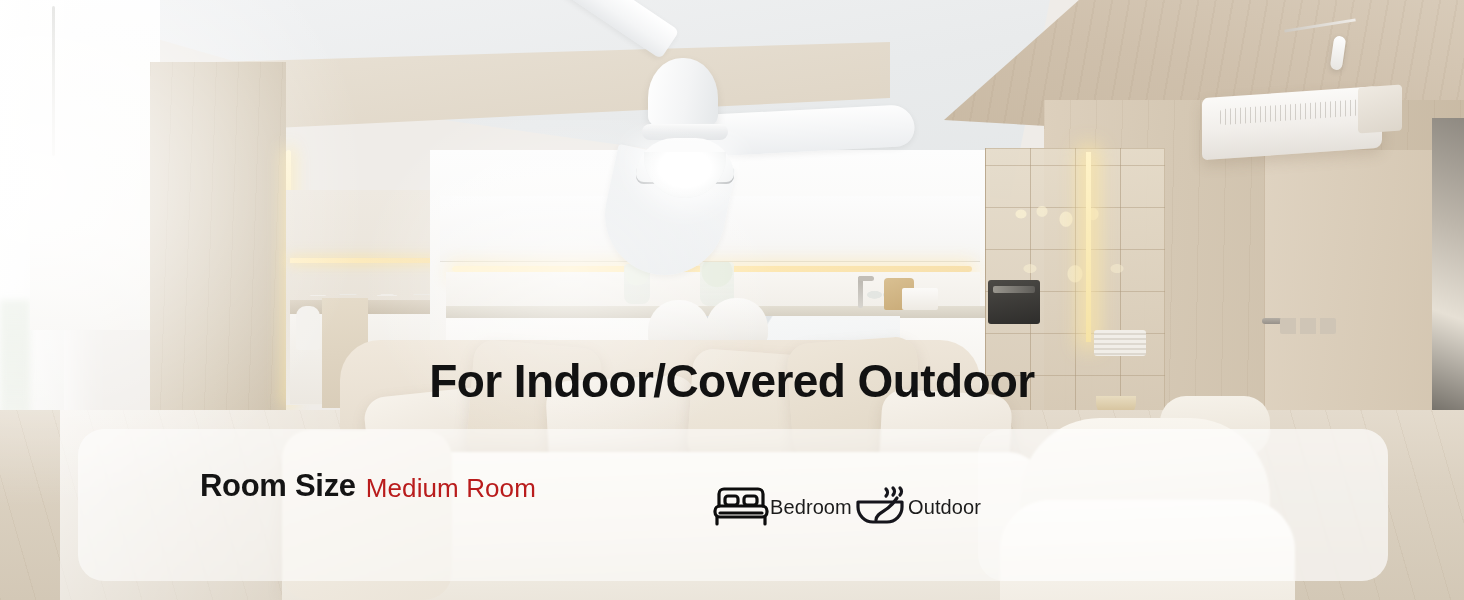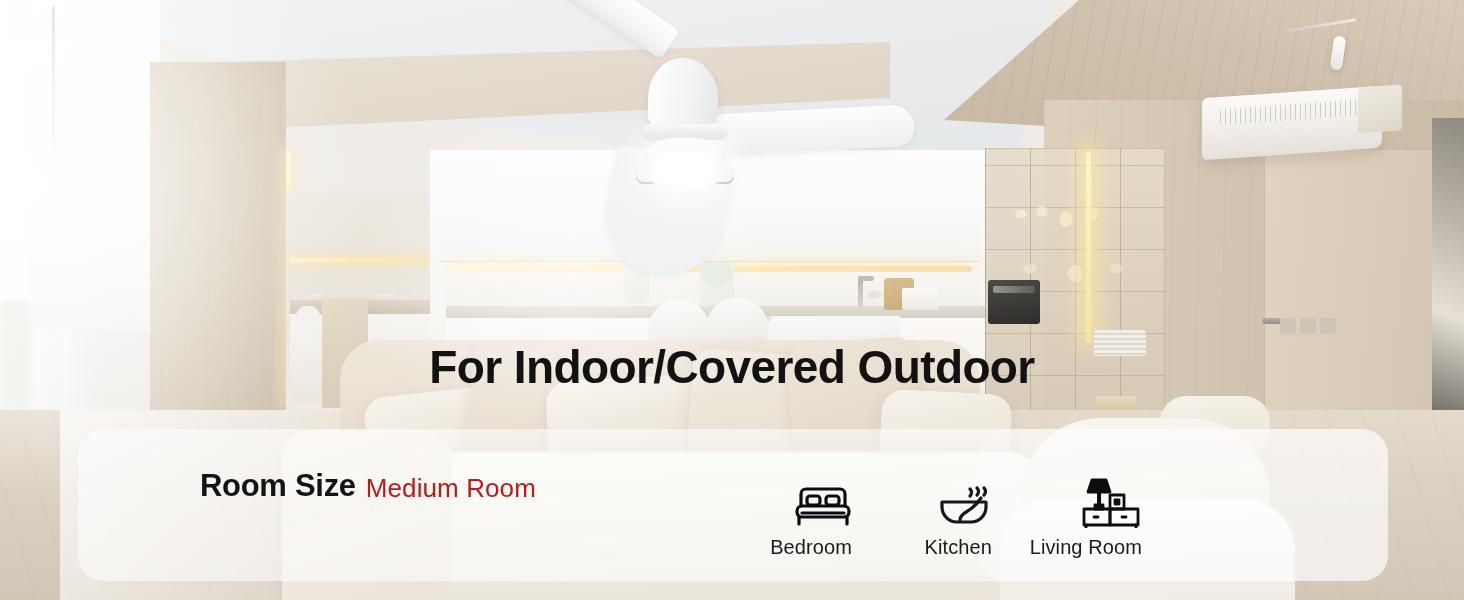--- a/index.html
+++ b/index.html
@@ -418,39 +418,39 @@
     backdrop-filter: blur(1px);
   }
   .panel-sub {
     position: absolute; left: 978px; top: 429px; width: 410px; height: 152px;
     background: rgba(255,255,255,0.28);
     border-radius: 26px;
   }
 
   
   .headline {
-    position: absolute; left: 0; top: 344px; width: 1464px;
+    position: absolute; left: 0; top: 358px; width: 1464px;
     text-align: center;
     font-size: 46px; font-weight: bold; color: #121212;
     letter-spacing: -0.6px; line-height: 1;
     white-space: nowrap;
   }
 
   .roomsize-block { position: absolute; left: 200px; top: 468px; }
   .rs-line1 { display: flex; align-items: flex-end; gap: 10px; white-space: nowrap; }
   .rs-title { font-size: 31px; font-weight: bold; color: #141414; letter-spacing: -.3px; }
   .rs-sub   { font-size: 26px; font-weight: 400; color: #b91c1c; letter-spacing: .1px; }
   .rs-dims  { margin-top: 18px; font-size: 29px; font-weight: 400; color: #151515;
               letter-spacing: 1.6px; white-space: nowrap; }
 
   .use-cases {
     position: absolute; left: 712px; top: 478px;
     display: flex; align-items: flex-end; gap: 0;
   }
-  .use-case { width: 140px; display: flex; flex-direction: column; align-items: flex-end; }
+  .use-case { width: 140px; display: flex; flex-direction: row; align-items: center; }
   .uc-icon { height: 50px; display:flex; align-items:flex-end; justify-content:center; }
   .uc-icon svg { display: block; }
   .uc-label { margin-top: 8px; font-size: 20px; color: #1b1b1b; white-space: nowrap; letter-spacing: .1px; }
   .uc-livingroom { width: 150px; }
   .uc-patio { width: 160px; }
 </style>
 </head>
 <body>
 
 <div id="scene">
@@ -572,36 +572,20 @@
     </div>
 
     <div class="use-case">
       <div class="uc-icon">
         <svg width="56" height="46" viewBox="0 0 56 46" fill="none" stroke="#16161c" stroke-width="3.2" stroke-linecap="round" stroke-linejoin="round">
           <path d="M6 20h44v5a15 15 0 0 1-15 15H21A15 15 0 0 1 6 25z"></path>
           <path d="M24 38c0-6 7-8 12-12s9-10 9-10"></path>
           <path d="M34 14c2-2 2-5 0-7M41 13c2-2 2-5 0-7M48 13c2-2 2-5 0-7"></path>
         </svg>
       </div>
-      <div class="uc-label">Kitchen</div>
+      <div class="uc-label">Outdoor</div>
     </div>
 
-    <div class="use-case uc-livingroom">
-      <div class="uc-icon">
-        <svg width="62" height="50" viewBox="0 0 62 50" fill="none" stroke="#0d0d0d" stroke-width="2.8" stroke-linecap="round" stroke-linejoin="round">
-          <path d="M12 2h14l4 12H8z" fill="#0d0d0d"></path>
-          <path d="M19 14v14" stroke-width="4"></path>
-          <rect x="15" y="27" width="8" height="4" fill="#0d0d0d"></rect>
-          <rect x="30" y="17" width="14" height="14"></rect>
-          <rect x="35" y="22" width="4" height="4" fill="#0d0d0d"></rect>
-          <rect x="4" y="31" width="26" height="16"></rect>
-          <rect x="30" y="31" width="28" height="16"></rect>
-          <path d="M14 39h4M42 39h4"></path>
-          <path d="M6 47v3M56 47v3"></path>
-        </svg>
-      </div>
-      <div class="uc-label">Living Room</div>
-    </div>
 
 
   </div>
 
 </div>
 
 </body></html>

